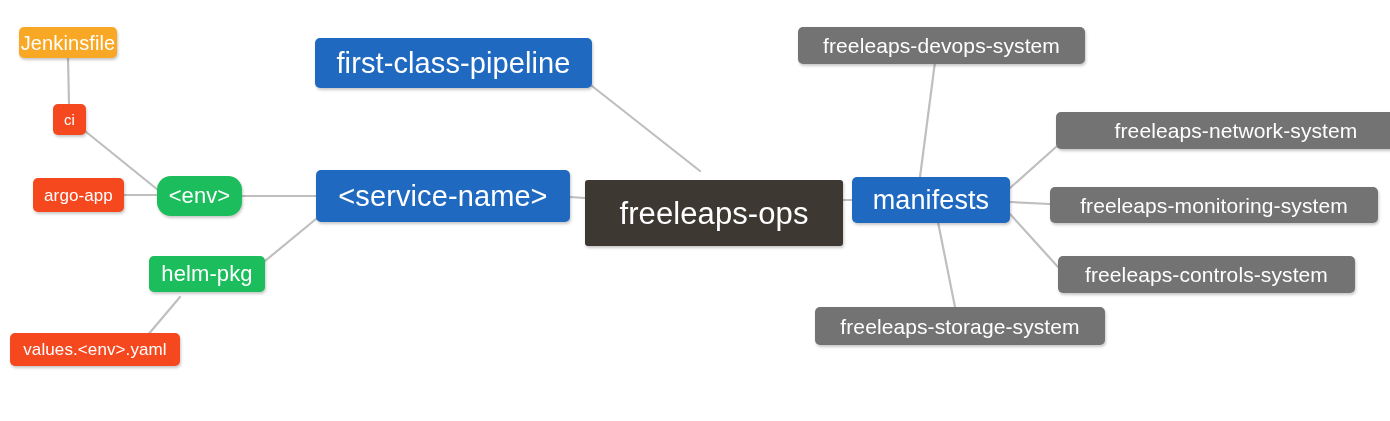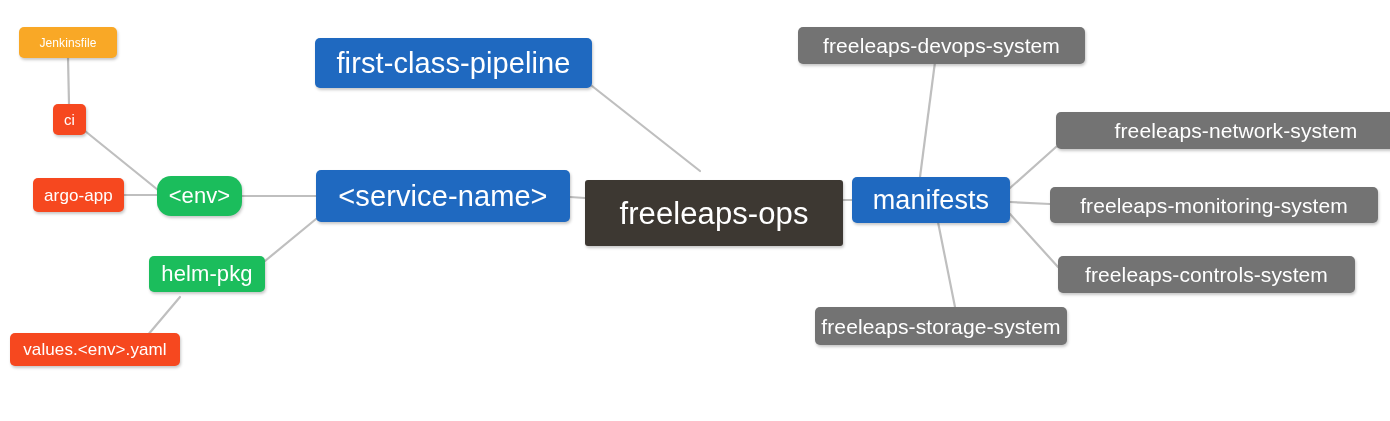--- a/index.html
+++ b/index.html
@@ -86,21 +86,21 @@
       <path d="M 1010 188 L 1056 147"></path>
 
       <path d="M 1010 202 L 1050 204"></path>
 
       <path d="M 1010 214 L 1058 267"></path>
 
       <path d="M 938 222 L 955 307"></path>
     </g>
   </svg>
 
-  <div class="node n-orange sq" style="left:19px; top:27px; width:98px; height:31px; font-size:12px;text-align:right;">
+  <div class="node n-orange sq" style="left:19px; top:27px; width:98px; height:31px; font-size:20px;text-align:right;">
     <span>Jenkinsfile</span>
   </div>
 
   <div class="node n-red sq" style="left:53px; top:104px; width:33px; height:31px; font-size:15px;">
     <span>ci</span>
   </div>
 
   <div class="node n-red sq" style="left:33px; top:178px; width:91px; height:34px; font-size:17px;">
     <span>argo-app</span>
   </div>
@@ -142,17 +142,17 @@
   </div>
 
   <div class="node n-green sq" style="left:1050px; top:187px; width:328px; height:36px; font-size:21px;">
     <span>freeleaps-monitoring-system</span>
   </div>
 
   <div class="node n-green sq" style="left:1058px; top:256px; width:297px; height:37px; font-size:21px;text-align:center;">
     <span>freeleaps-controls-system</span>
   </div>
 
-  <div class="node n-green sq" style="left:815px; top:307px; width:252px; height:38px; font-size:21px;">
+  <div class="node n-green sq" style="left:815px; top:307px; width:290px; height:38px; font-size:21px;">
     <span>freeleaps-storage-system</span>
   </div>
 
 </div>
 
 </body></html>

